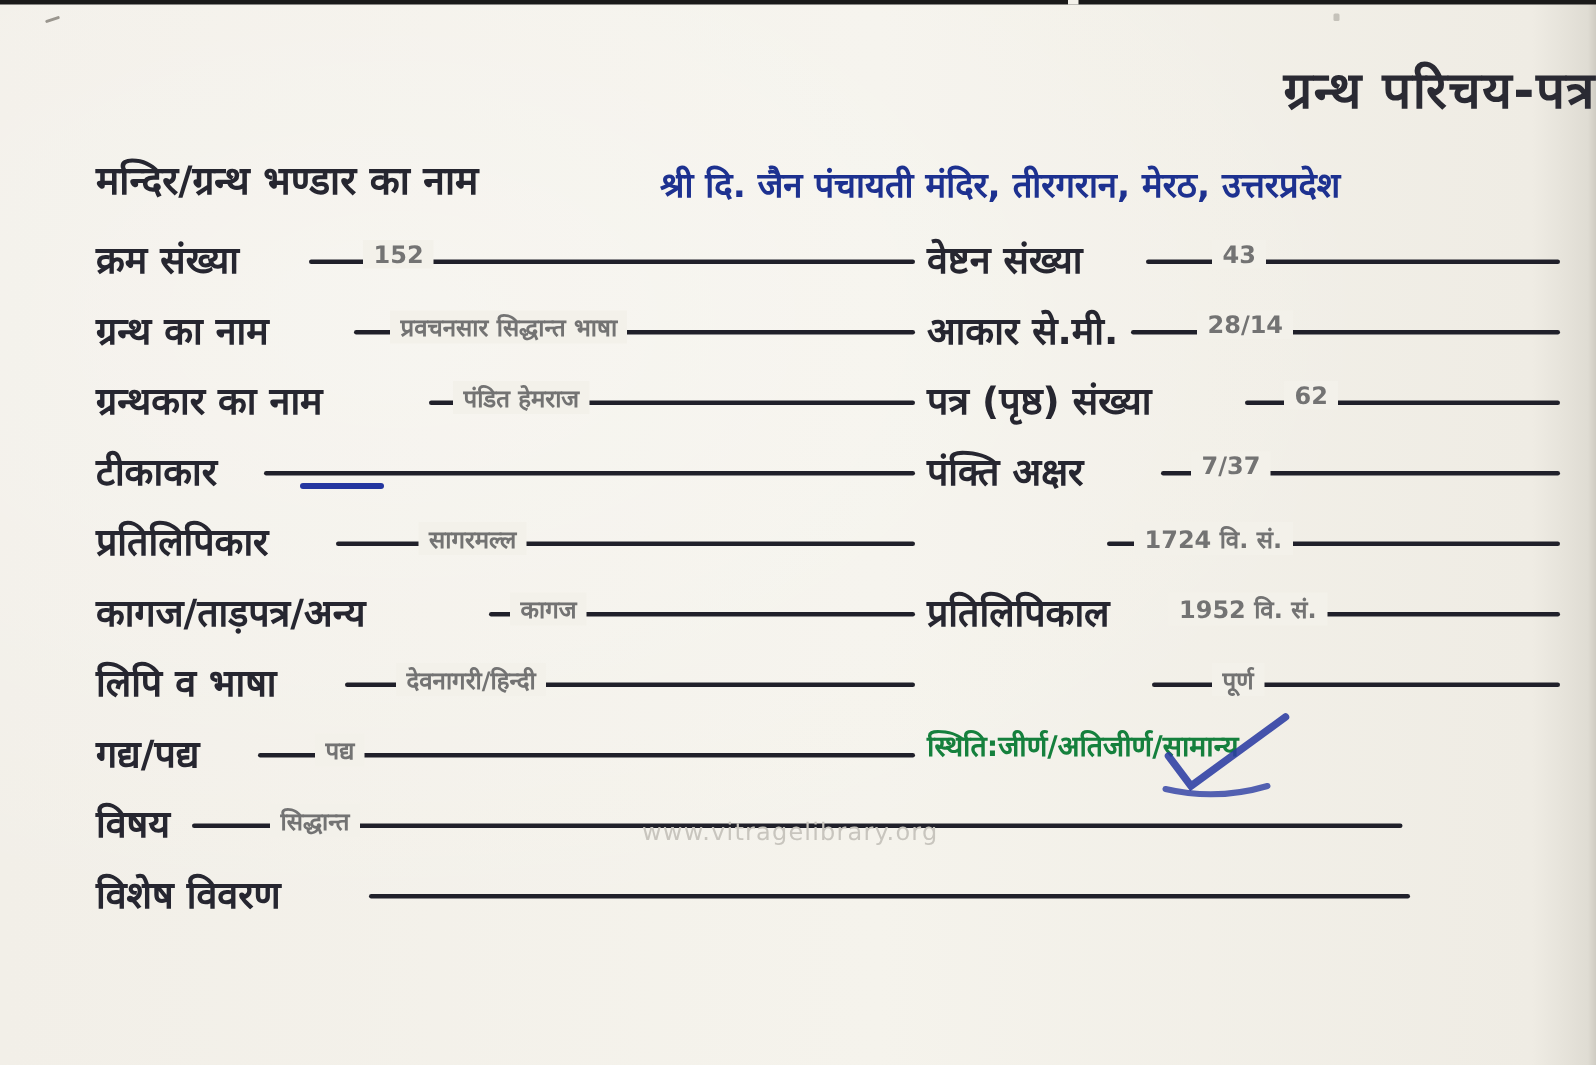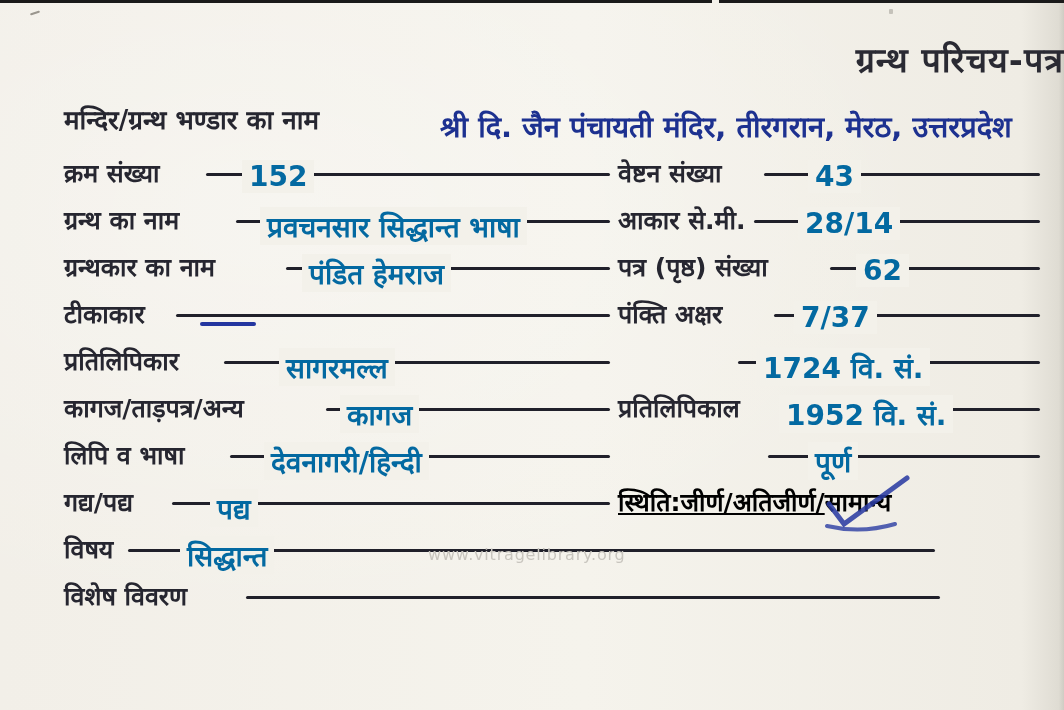--- a/index.html
+++ b/index.html
@@ -19,44 +19,44 @@
 
   .title{
     position:absolute;top:36px;left:0;right:0;text-align:right;
     font-size:34px;font-weight:700;color:#2a2a33;letter-spacing:1px;z-index:4;
   }
   .hdr-label{
     position:absolute;left:64px;top:101px;font-size:26px;font-weight:700;
     color:#262630;white-space:nowrap;z-index:4;
   }
   .hdr-value{
-    position:absolute;left:440px;top:106px;font-size:29px;font-weight:700;
+    position:absolute;left:440px;top:106px;font-size:23px;font-weight:700;
     color:#1d3190;white-space:nowrap;z-index:4;
   }
 
   .row{position:absolute;height:42px;z-index:2;}
   .col-left{left:64px;width:546px;}
   .col-right{left:612px;width:428px;}
   .col-full{left:64px;width:876px;}
 
   .rule{position:absolute;top:15px;right:0;height:2.5px;background:#20202a;border-radius:2px;z-index:1;}
   .label{
     position:absolute;left:0;top:-3px;font-size:25px;font-weight:700;
     color:#262630;white-space:nowrap;z-index:2;
   }
   .col-right .label{left:6px;}
   .value{
-    position:absolute;top:2px;font-size:28px;font-weight:700;color:#0369a1;
+    position:absolute;top:2px;font-size:16px;font-weight:700;color:#737373;
     white-space:nowrap;background:#f3f1ea;padding:0 7px;z-index:3;
   }
   .blank-dash{position:absolute;left:136px;top:23px;width:56px;height:4px;
     background:#2436a0;border-radius:2px;z-index:3;}
 
-  .cond-wrap{position:absolute;left:6px;top:-3px;font-size:25px;font-weight:700;
-    color:#000000;white-space:nowrap;z-index:2;text-decoration:underline;}
+  .cond-wrap{position:absolute;left:6px;top:-3px;font-size:19px;font-weight:700;
+    color:#15803d;white-space:nowrap;z-index:2;}
   .checked-opt{position:relative;display:inline-block;}
   .check-svg{position:absolute;left:-10px;top:-12px;width:108px;height:64px;z-index:4;pointer-events:none;}
 
   .watermark{
     position:absolute;left:428px;top:545px;font-size:16px;color:#c8c5be;
     letter-spacing:.8px;z-index:4;
   }
 </style>
 </head>
 <body>

